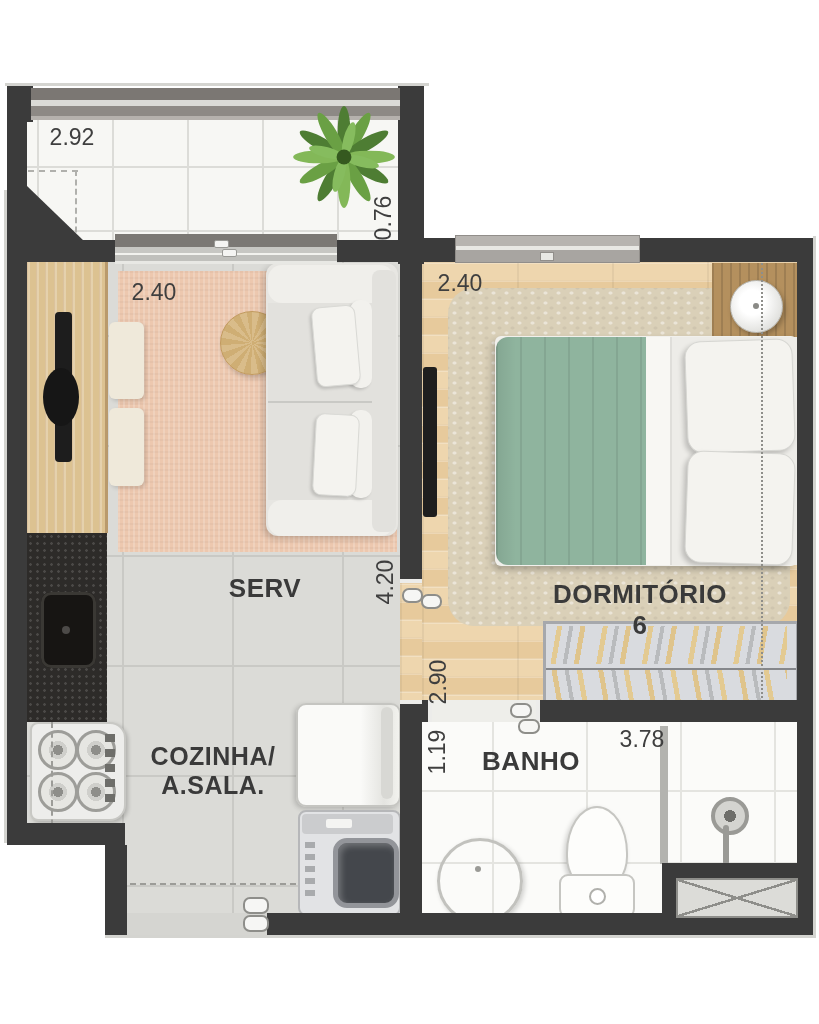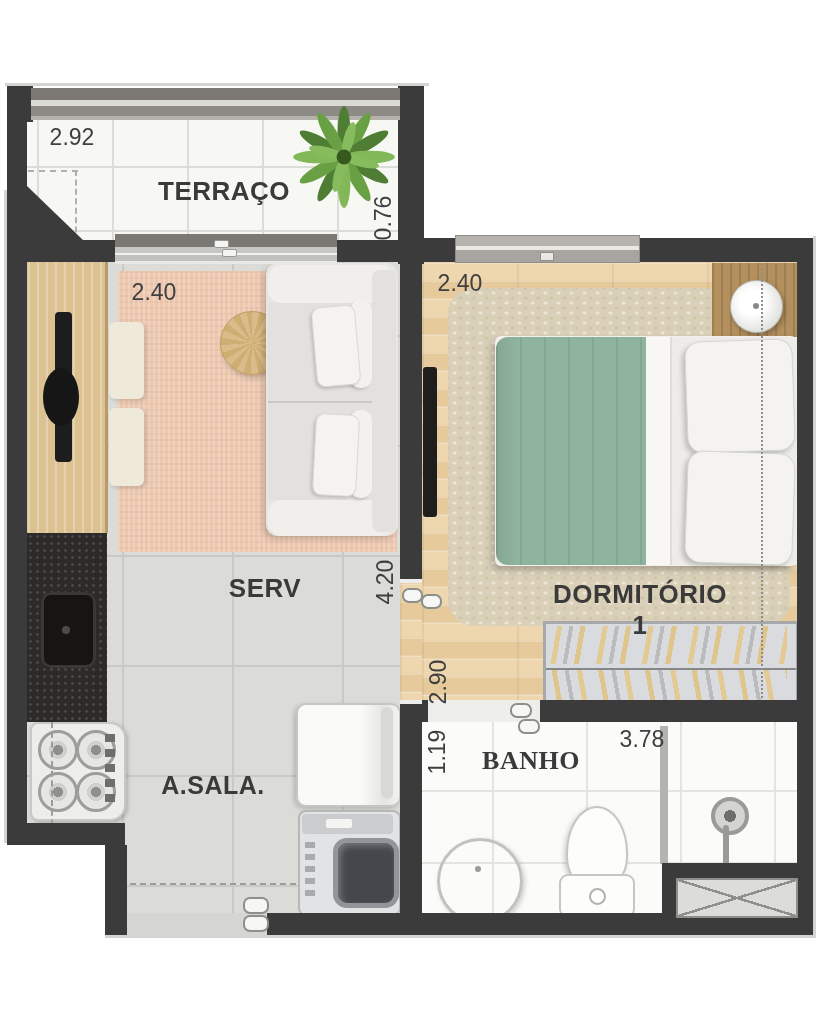--- a/index.html
+++ b/index.html
@@ -241,33 +241,32 @@
           <ellipse cx="50" cy="33" rx="5" ry="17" fill="#86bc5e"></ellipse>
         </g>
       <g transform="rotate(285 50 50)">
           <ellipse cx="50" cy="33" rx="5" ry="17" fill="#86bc5e"></ellipse>
         </g>
       <circle cx="50" cy="50" r="7" fill="#35591f"></circle>
     </g>
   </svg>
 
   <div class="dim" style="left:40px;top:124px;width:64px;">2.92</div>
-  <div class="lbl" style="left:158px;top:176px;width:130px;">TERRAÇO</div>
   <div class="dim rot" style="left:352px;top:206px;width:60px;height:24px;">0.76</div>
 
   <div class="dim" style="left:122px;top:279px;width:64px;">2.40</div>
   <div class="lbl" style="left:223px;top:573px;width:84px;">SERV</div>
   <div class="dim rot" style="left:354px;top:570px;width:60px;height:24px;">4.20</div>
 
   <div class="dim" style="left:428px;top:270px;width:64px;">2.40</div>
-  <div class="lbl" style="left:543px;top:579px;width:194px;">DORMITÓRIO 1</div>
+  <div class="lbl" style="left:543px;top:579px;width:194px;">DORMITÓRIO 6</div>
   <div class="dim rot" style="left:407px;top:670px;width:60px;height:24px;">2.90</div>
 
   <div class="lbl" style="left:138px;top:742px;width:150px;font-size:25px;line-height:29px;">
-    <br>
+    <span>COZINHA/</span><br>
     <span>A.SALA.</span>
   </div>
 
   <div class="dim rot" style="left:405px;top:740px;width:62px;height:24px;">1.19</div>
-  <div class="lbl" style="left:481px;top:746px;width:100px;font-family:Liberation Serif, serif;">BANHO</div>
+  <div class="lbl" style="left:481px;top:746px;width:100px;">BANHO</div>
   <div class="dim" style="left:612px;top:726px;width:60px;">3.78</div>
 
 </div>
 
 </body></html>

